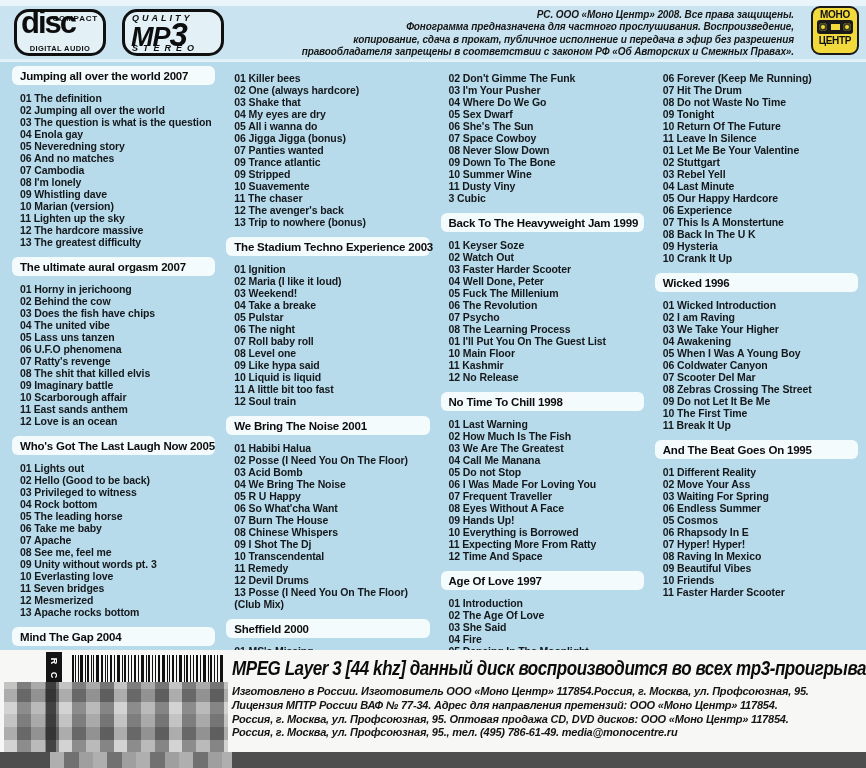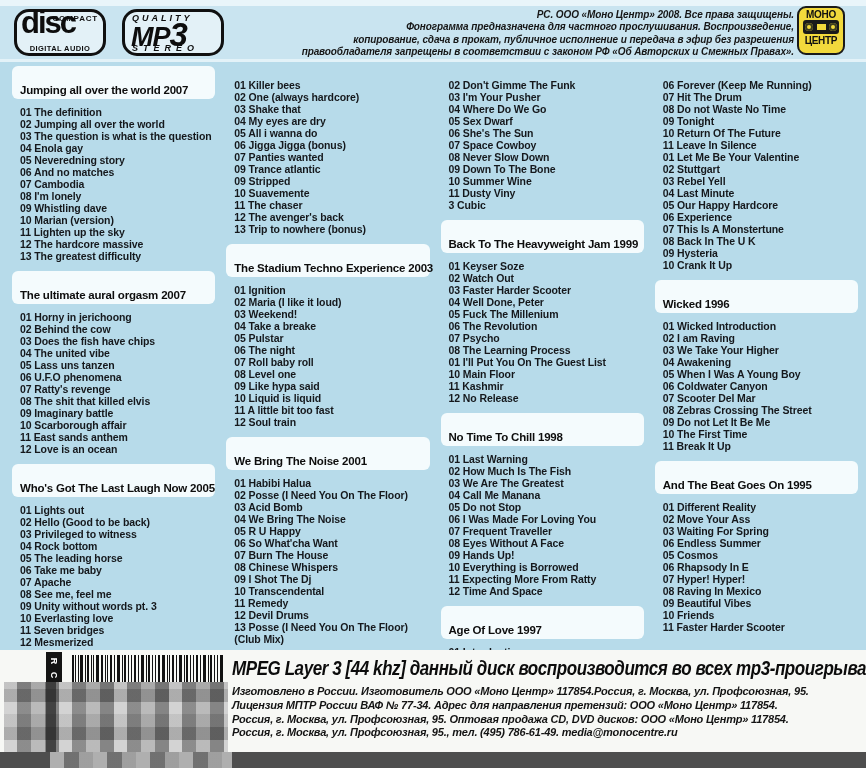--- a/index.html
+++ b/index.html
@@ -15,34 +15,34 @@
   .cd-compact{position:absolute;top:2px;right:5px;font-size:8px;font-weight:bold;letter-spacing:.8px;}
   .cd-disc{position:absolute;top:-7px;left:4px;font-size:31px;font-weight:bold;letter-spacing:-2px;}
   .cd-bottom{position:absolute;bottom:0;left:50%;transform:translateX(-50%);font-size:7.5px;font-weight:bold;white-space:nowrap;letter-spacing:.4px;background:transparent;}
   .logo-mp3{width:96px;font-style:italic;}
   .mp3-q{position:absolute;top:1px;left:7px;font-size:9px;font-weight:bold;letter-spacing:3px;}
   .mp3-main{position:absolute;top:6px;left:6px;font-size:27px;font-weight:bold;letter-spacing:-1px;line-height:1;}
   .mp3-three{font-size:33px;}
   .mp3-st{position:absolute;bottom:0;left:7px;font-size:9px;font-weight:bold;letter-spacing:5px;}
   .copyright{position:absolute;right:72px;top:9px;width:600px;text-align:right;
     font-size:10px;font-weight:bold;font-style:italic;line-height:12.3px;color:#161616;letter-spacing:-.1px;}
-  .brand{position:absolute;right:21px;top:6px;width:48px;height:49px;background:var(--brand,#f2d93c);
+  .brand{position:absolute;right:7px;top:6px;width:48px;height:49px;background:var(--brand,#f2d93c);
     border:2px solid #1a1a1a;border-radius:9px;box-sizing:border-box;text-align:center;color:#111;}
   .brand-word{font-size:10px;font-weight:bold;line-height:11px;margin-top:1px;letter-spacing:-.3px;}
   .brand-boombox{margin:0 4px;height:14px;background:#1a1a1a;border-radius:3px;display:flex;align-items:center;justify-content:space-between;padding:0 2px;}
   .bb-dot{width:8px;height:8px;border-radius:50%;background:var(--brand,#f2d93c);box-shadow:inset 0 0 0 2px #3c3c20;}
   .bb-mid{width:9px;height:6px;background:var(--brand,#f2d93c);}
   
   .columns{position:absolute;left:12px;top:64px;width:846px;display:flex;gap:11px;}
   .column{flex:1;min-width:0;}
   .album-header{background:var(--bar,#f4fbfd);border-radius:6px;margin:9px 0 7px 0;
-    padding:18px 4px 2px 8px;font-size:11.5px;font-weight:bold;color:#0d0d0d;letter-spacing:-.2px;
+    padding:4px 4px 2px 8px;font-size:11.5px;font-weight:bold;color:#0d0d0d;letter-spacing:-.2px;
     height:13px;line-height:13px;white-space:nowrap;overflow:visible;}
   .column > .album-header:first-child{margin-top:2px;}
-  .column > .track:first-child{margin-top:15px;}
+  .column > .track:first-child{margin-top:8px;}
   .track{font-size:10.5px;font-weight:bold;color:#15181c;line-height:12px;letter-spacing:-.1px;
     margin-left:8px;white-space:nowrap;}
   .track.wrap{white-space:normal;}
   
   .footer-strip{position:absolute;left:0;top:650px;width:866px;height:102px;background:var(--footer,#f7f8f5);}
   .rc-tab{position:absolute;left:46px;top:2px;width:16px;height:58px;background:#141414;color:#fff;
     display:flex;flex-direction:column;align-items:center;justify-content:flex-start;gap:6px;padding-top:5px;box-sizing:border-box;}
   .rc-tab span{font-size:9px;font-weight:bold;transform:rotate(90deg);line-height:8px;}
   .barcode{position:absolute;left:72px;top:5px;}
   .mosaic{position:absolute;left:4px;top:32px;width:224px;height:70px;background-color:#9a9a9a;

